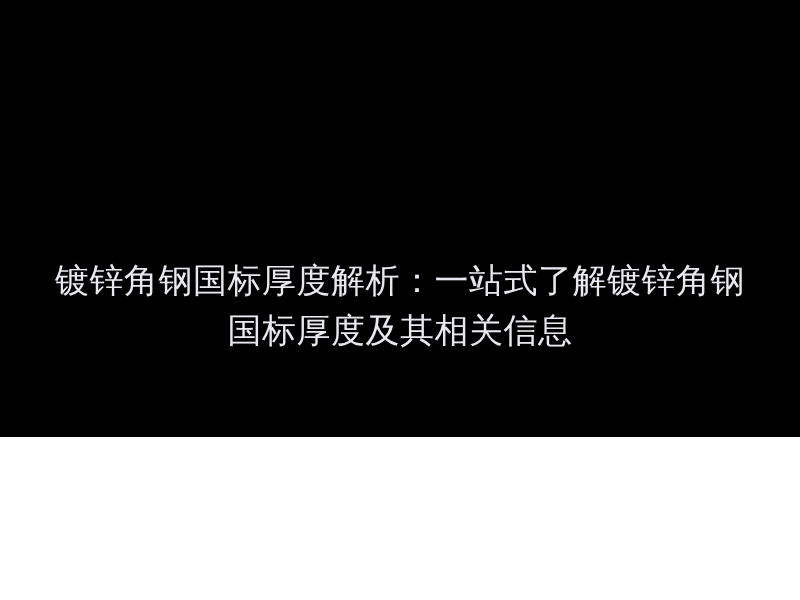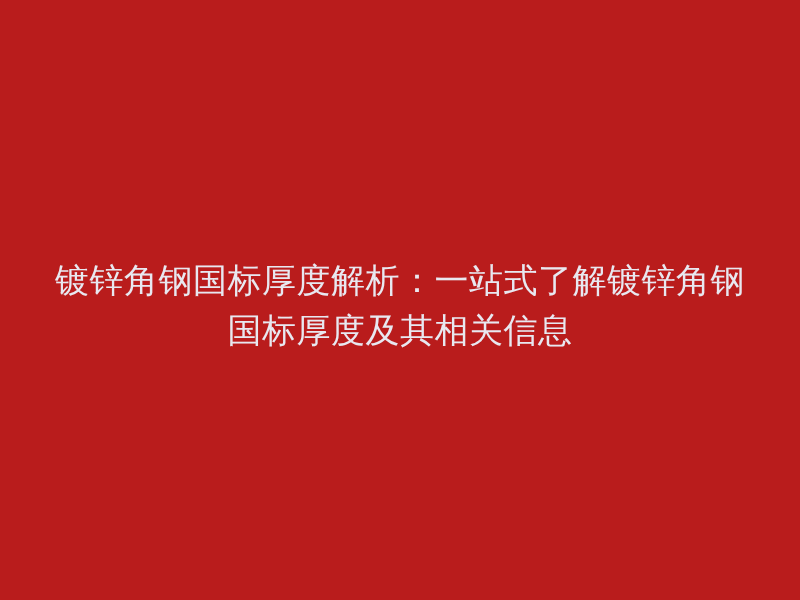--- a/index.html
+++ b/index.html
@@ -12,22 +12,22 @@
     height: 600px;
     overflow: hidden;
     font-family: "Liberation Sans", "DejaVu Sans", sans-serif;
   }
 
   
   .banner-canvas {
     position: relative;
     box-sizing: border-box;
     width: 800px;
-    height: 600px;
-    background-color: #b91c1c;
+    height: 437px;
+    background-color: #000000;
     display: flex;
     align-items: center;
     justify-content: center;
   }
 
   
   .title-block {
     position: absolute;
     left: 50%;
     top: 305px;

